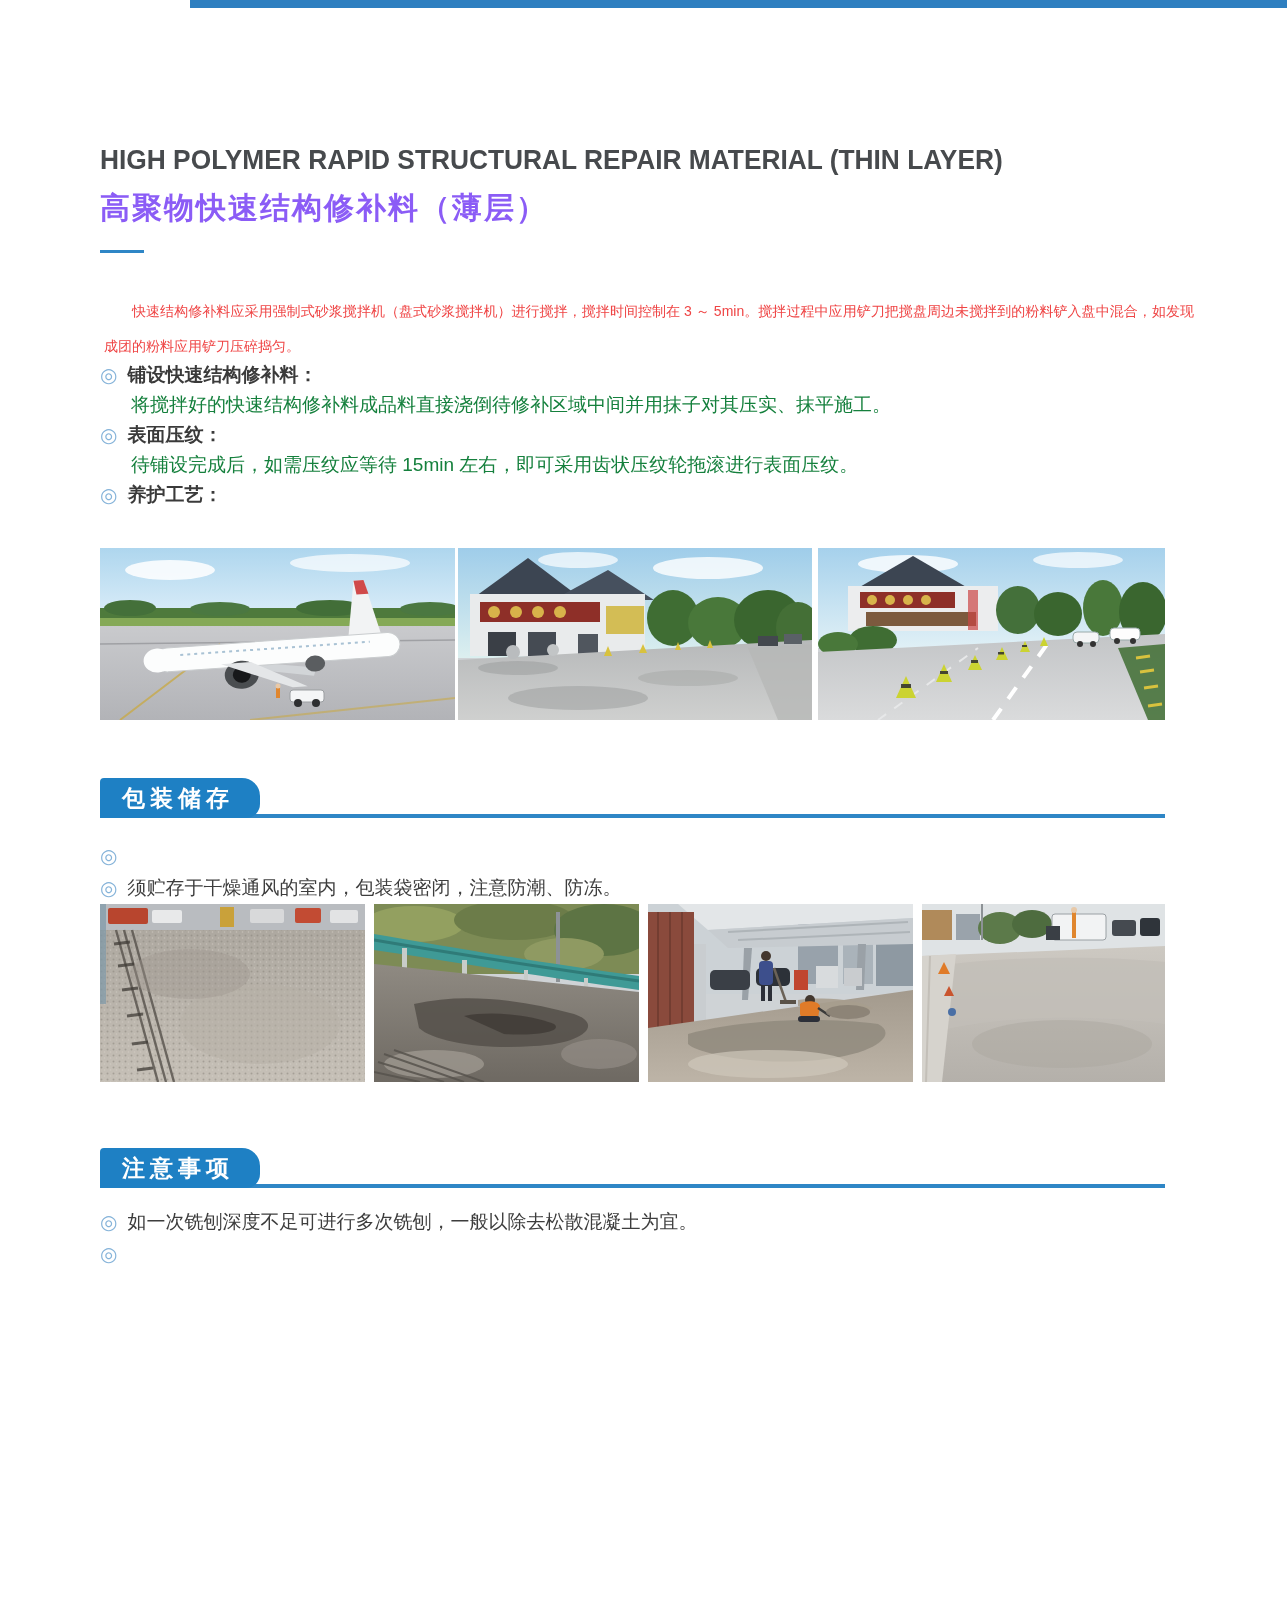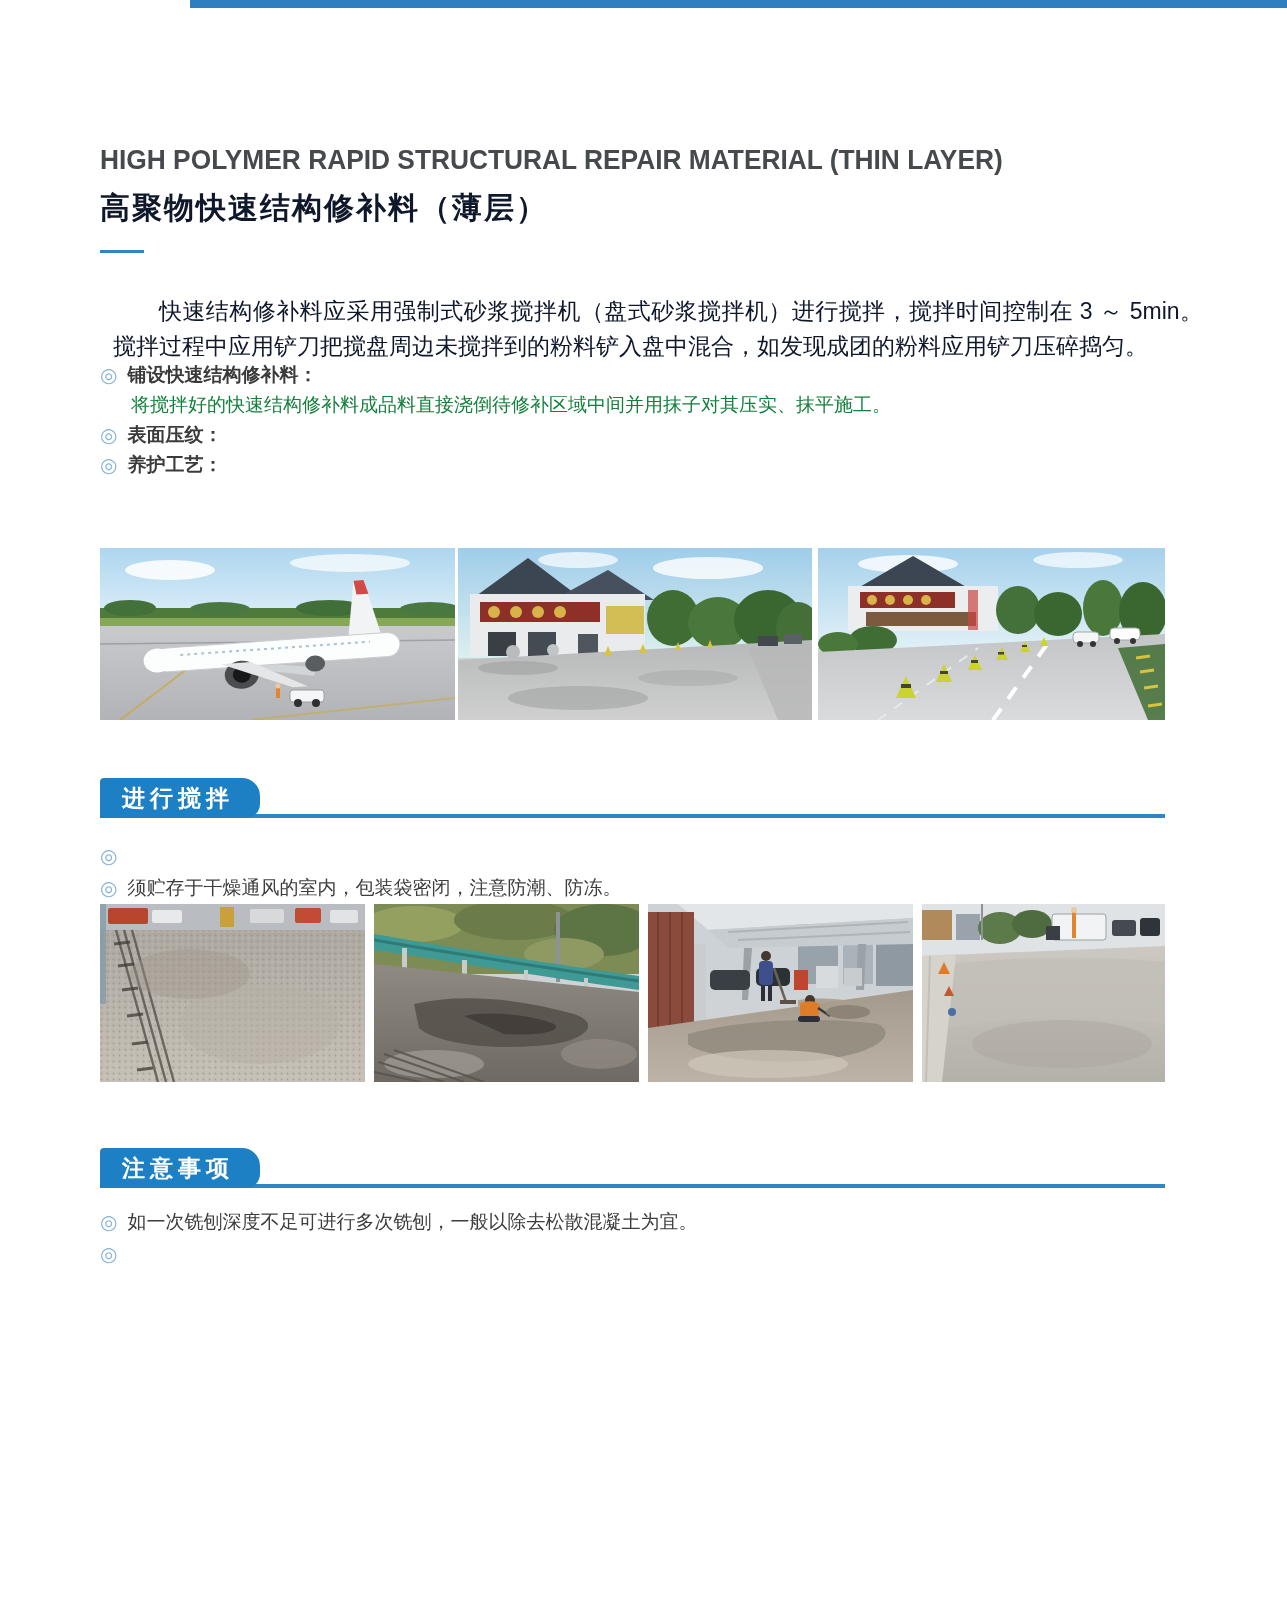--- a/index.html
+++ b/index.html
@@ -12,28 +12,28 @@
   .bottom-bar{position:absolute;left:253px;top:1595px;width:810px;height:5px;background:#2e7fc0;}
 
   
   .title-en{
     position:absolute;left:100px;top:144px;width:1100px;
     font-size:28px;font-weight:bold;color:#474a4d;letter-spacing:0px;
     transform:scaleX(.94);transform-origin:left center;white-space:nowrap;
   }
   .title-zh{
     position:absolute;left:100px;top:188px;width:900px;
-    font-size:30px;font-weight:bold;color:#0f172a;letter-spacing:2px;white-space:nowrap;
+    font-size:30px;font-weight:bold;color:#8b5cf6;letter-spacing:2px;white-space:nowrap;
   }
   .title-rule{position:absolute;left:100px;top:250px;width:44px;height:3px;background:#2e86c6;}
 
   
   .intro{
-    position:absolute;left:113px;top:294px;width:1090px;
-    font-size:23px;line-height:35px;text-indent:2em;color:#0f172a;text-align:justify;
+    position:absolute;left:104px;top:294px;width:1090px;
+    font-size:14px;line-height:35px;text-indent:2em;color:#ef4444;text-align:justify;
   }
 
   
   .process{position:absolute;left:100px;top:360px;width:1090px;font-size:19px;}
   .p-head{height:30px;line-height:30px;font-weight:bold;color:#3a3a3a;display:flex;align-items:center;}
   .p-desc{height:30px;line-height:30px;padding-left:31px;color:#15803d;}
   .odot{color:#85b3d9;font-size:20px;margin-right:10px;font-weight:normal;}
 
   
   .sec-rule{position:absolute;left:100px;height:4px;width:1065px;background:#2e86c6;}
@@ -68,20 +68,21 @@
   <div class="process">
     <div class="p-head">
       <span class="odot">◎</span>
       <span>铺设快速结构修补料：</span>
     </div>
     <div class="p-desc">将搅拌好的快速结构修补料成品料直接浇倒待修补区域中间并用抹子对其压实、抹平施工。</div>
     <div class="p-head">
       <span class="odot">◎</span>
       <span>表面压纹：</span>
     </div>
+    <div class="p-desc">待铺设完成后，如需压纹应等待 15min 左右，即可采用齿状压纹轮拖滚进行表面压纹。</div>
     <div class="p-head">
       <span class="odot">◎</span>
       <span>养护工艺：</span>
     </div>
   </div>
 
   <div class="photo" style="left:100px;top:548px;width:355px;height:172px;">
     <svg viewBox="0 0 355 172" preserveAspectRatio="none">
       <defs>
         <linearGradient id="sky1" x1="0" y1="0" x2="0" y2="1">
@@ -231,21 +232,21 @@
       <g stroke="#d8c23e" stroke-width="3">
         <line x1="318" y1="110" x2="332" y2="108"></line>
           <line x1="322" y1="124" x2="336" y2="122"></line>
         <line x1="326" y1="140" x2="340" y2="138"></line>
           <line x1="330" y1="158" x2="344" y2="156"></line>
       </g>
     </svg>
   </div>
 
   <div class="sec-rule" style="top:814px;"></div>
-  <div class="sec-tab" style="top:778px;">进行搅拌</div>
+  <div class="sec-tab" style="top:778px;">包装储存</div>
   <div class="sec-bullets" style="top:840px;">
     <div class="s-row">
       <span class="odot">◎</span>
     </div>
     <div class="s-row">
       <span class="odot">◎</span>
       <span>须贮存于干燥通风的室内，包装袋密闭，注意防潮、防冻。</span>
     </div>
   </div>
 

